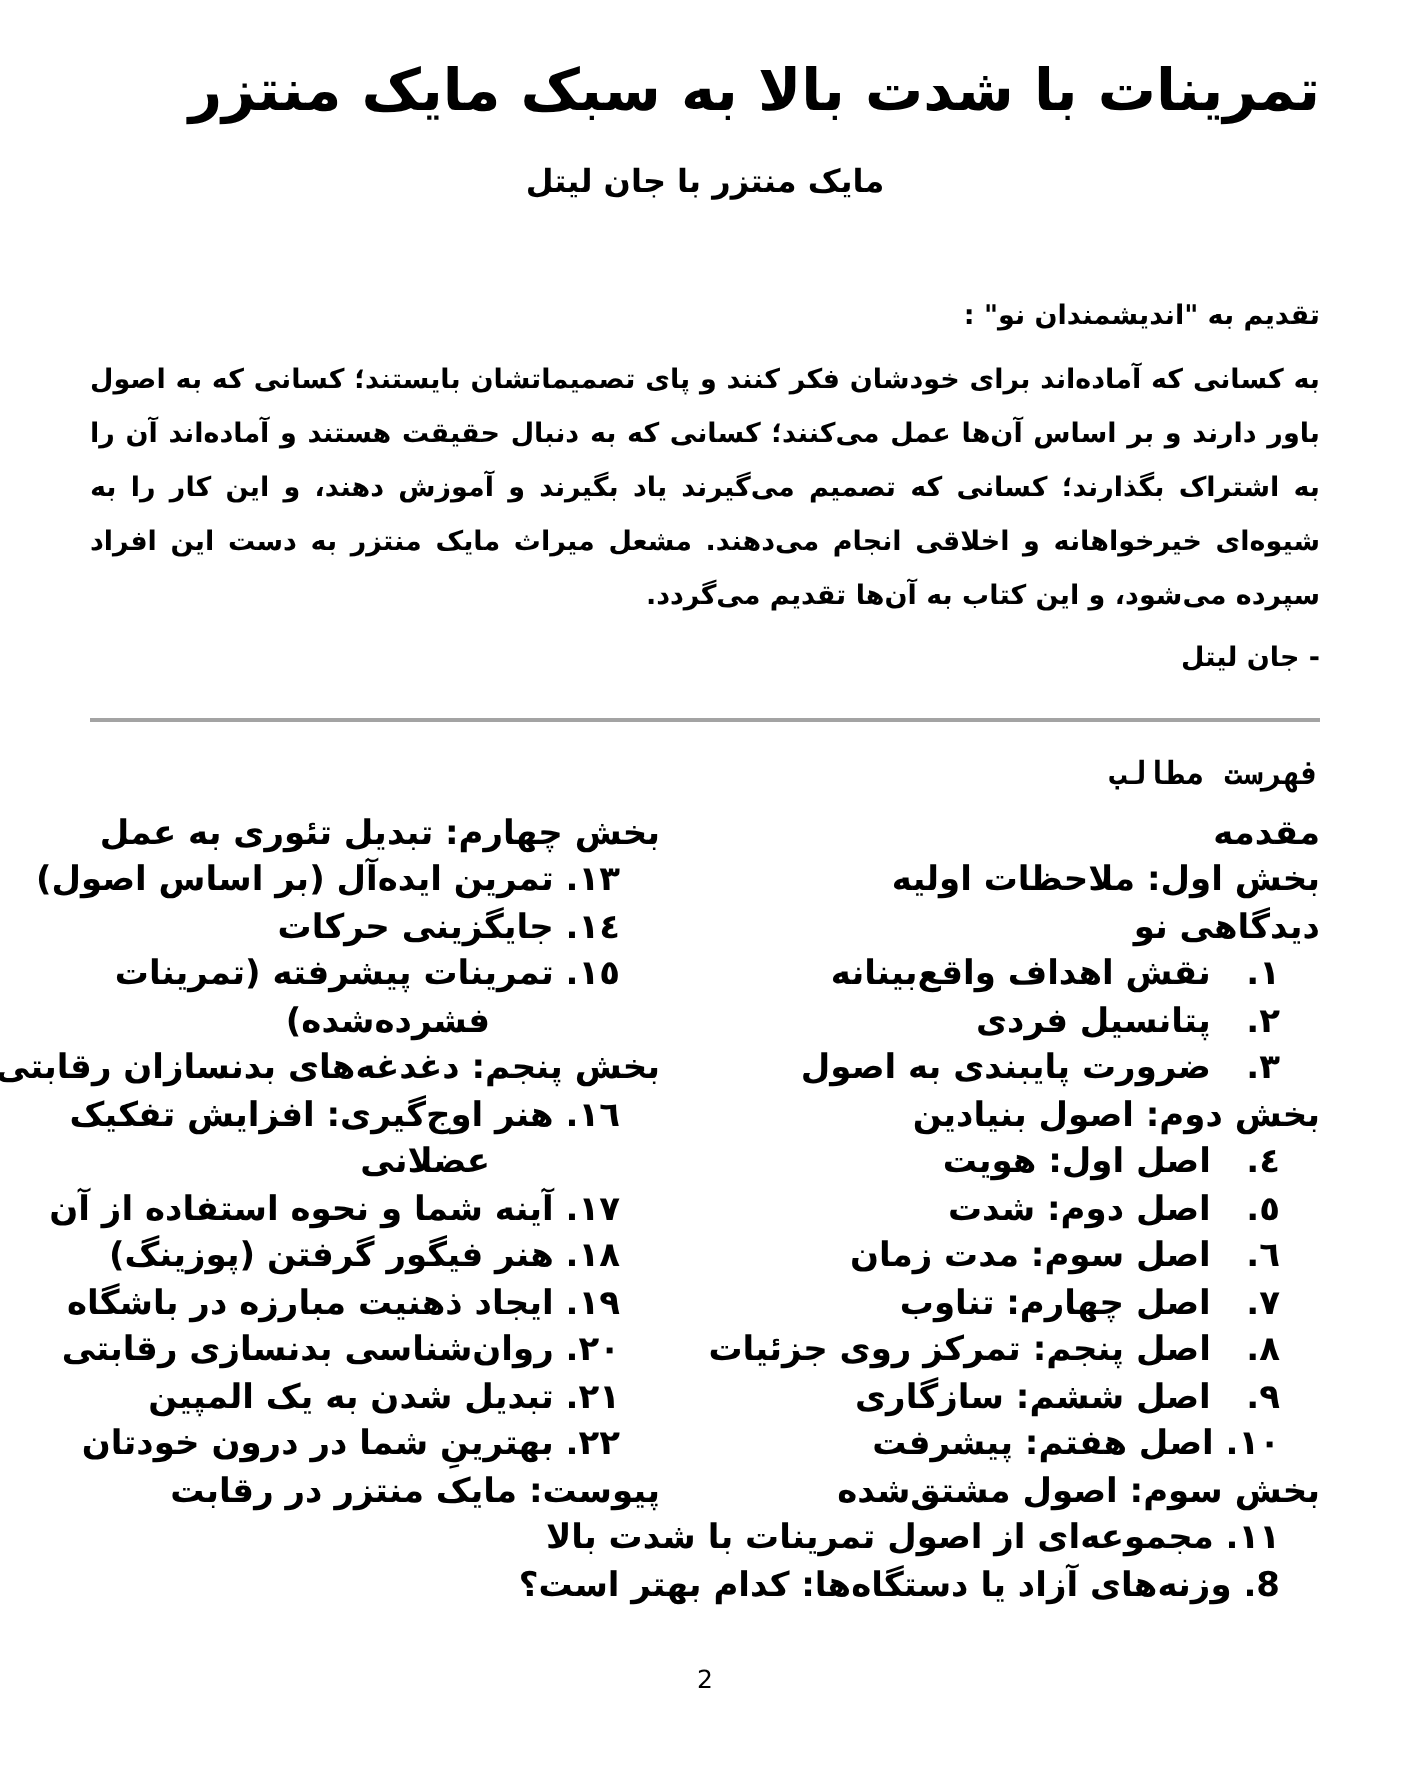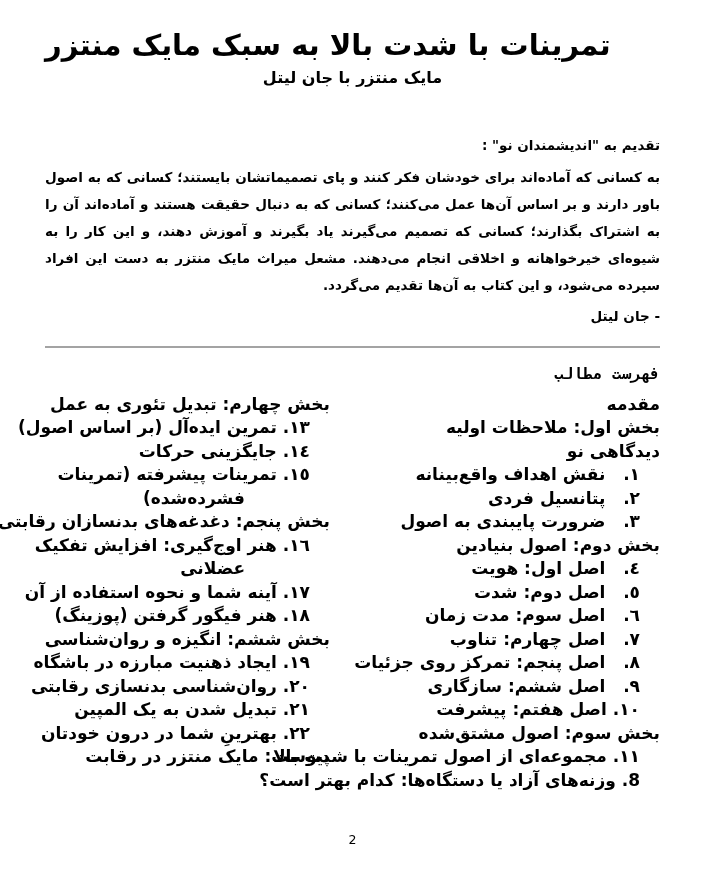--- a/index.html
+++ b/index.html
@@ -13,26 +13,27 @@
     color: #000;
     font-family: "DejaVu Sans", sans-serif;
     font-weight: 700;
     overflow: hidden;
   }
   .content { padding: 0 45px; }
 
   .book-title {
     margin: 0;
     padding-top: 24px;
-    text-align: left;
+    text-align: right;
     font-size: 29px;
     line-height: 1.5;
     font-weight: 700;
   }
   .book-subtitle {
+    margin-top: 13px;
     text-align: center;
     font-size: 16px;
     font-weight: 700;
   }
   .dedication-heading {
     margin-top: 50px;
     font-size: 13.5px;
     text-align: right;
   }
   .dedication-body {
@@ -124,21 +125,20 @@
           <div class="toc-entry kind-heading">بخش چهارم: تبدیل تئوری به عمل</div>
           <div class="toc-entry kind-item">١٣. تمرین ایده‌آل (بر اساس اصول)</div>
           <div class="toc-entry kind-item">١٤. جایگزینی حرکات</div>
           <div class="toc-entry kind-item">١٥. تمرینات پیشرفته (تمرینات</div>
           <div class="toc-entry kind-cont">فشرده‌شده)</div>
           <div class="toc-entry kind-heading">بخش پنجم: دغدغه‌های بدنسازان رقابتی</div>
           <div class="toc-entry kind-item">١٦. هنر اوج‌گیری: افزایش تفکیک</div>
           <div class="toc-entry kind-cont">عضلانی</div>
           <div class="toc-entry kind-item">١٧. آینه شما و نحوه استفاده از آن</div>
           <div class="toc-entry kind-item">١٨. هنر فیگور گرفتن (پوزینگ)</div>
-          <div class="toc-entry kind-heading">بخش ششم: انگیزه و روان‌شناسی</div>
           <div class="toc-entry kind-item">١٩. ایجاد ذهنیت مبارزه در باشگاه</div>
           <div class="toc-entry kind-item">٢٠. روان‌شناسی بدنسازی رقابتی</div>
           <div class="toc-entry kind-item">٢١. تبدیل شدن به یک المپین</div>
           <div class="toc-entry kind-item">٢٢. بهترینِ شما در درون خودتان</div>
           <div class="toc-entry kind-heading">پیوست: مایک منتزر در رقابت</div>
         </div>
     </div>
   </div>
 
   <div class="page-number">2</div>

